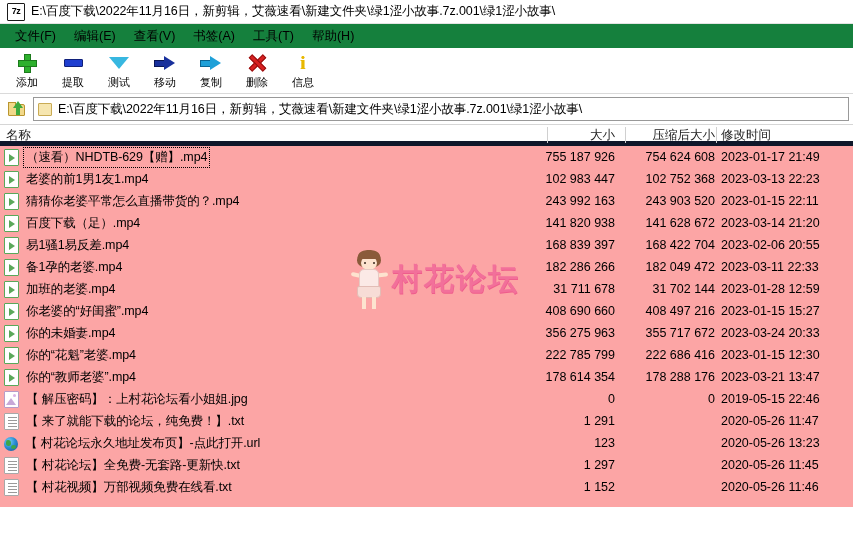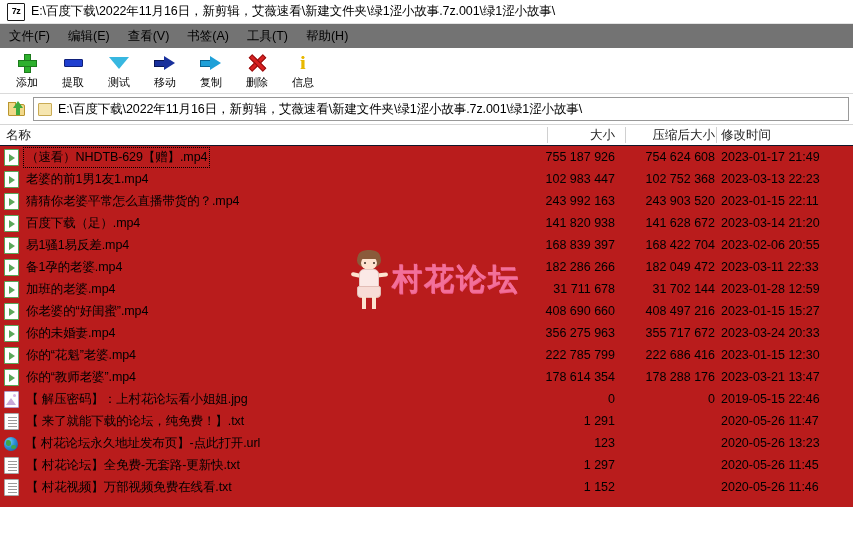--- a/index.html
+++ b/index.html
@@ -44,24 +44,24 @@
   #titlebar .title-text {
     font-size: 12.5px;
     white-space: nowrap;
     color: #000;
     letter-spacing: -0.1px;
   }
 
   
   #menubar {
     height: 24px;
-    background: #737373;
+    background: #15803d;
     display: flex;
     align-items: center;
-    padding-left: 0;
+    padding-left: 6px;
     box-sizing: border-box;
   }
   #menubar .menu-item {
     font-size: 12.5px;
     padding: 2px 9px;
     white-space: nowrap;
     cursor: default;
     color: #000;
   }
 
@@ -229,21 +229,21 @@
     white-space: nowrap;
     color: #000;
     letter-spacing: -0.1px;
   }
 
   
   #colheader {
     height: 22px;
     background: #ffffff;
     border-top: 1px solid #d6d6d6;
-    border-bottom: 1px solid #0f172a;
+    border-bottom: 5px solid #0f172a;
     position: relative;
     box-sizing: border-box;
     text-align: center;
   }
   #colheader .col {
     position: absolute;
     top: 0;
     height: 20px;
     line-height: 20px;
     font-size: 12.5px;
@@ -251,21 +251,21 @@
     box-sizing: border-box;
     white-space: nowrap;
   }
   #colheader .sep {
     position: absolute; top: 2px; height: 16px; width: 1px; background: #d0d0d0;
   }
 
   
   #filelist {
     position: relative;
-    background: #b91c1c;
+    background: #fca5a5;
     height: 361px;
     overflow: hidden;
   }
   .row {
     position: relative;
     height: 22px;
     display: block;
   }
   .row .cell-name {
     position: absolute;

